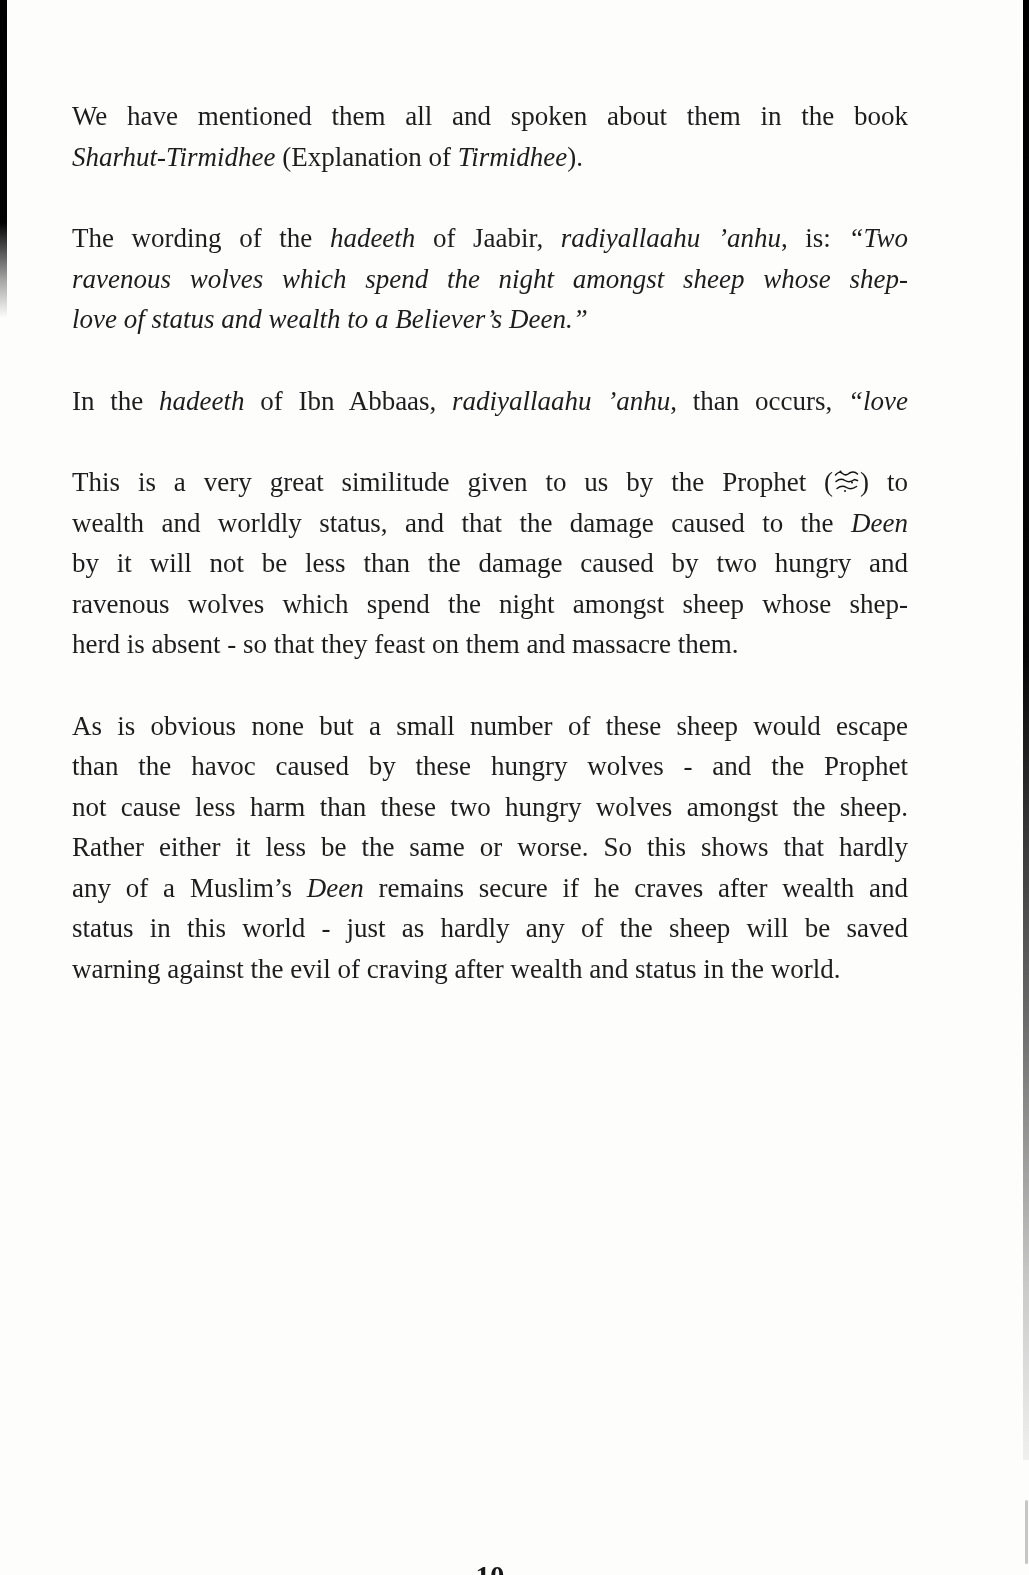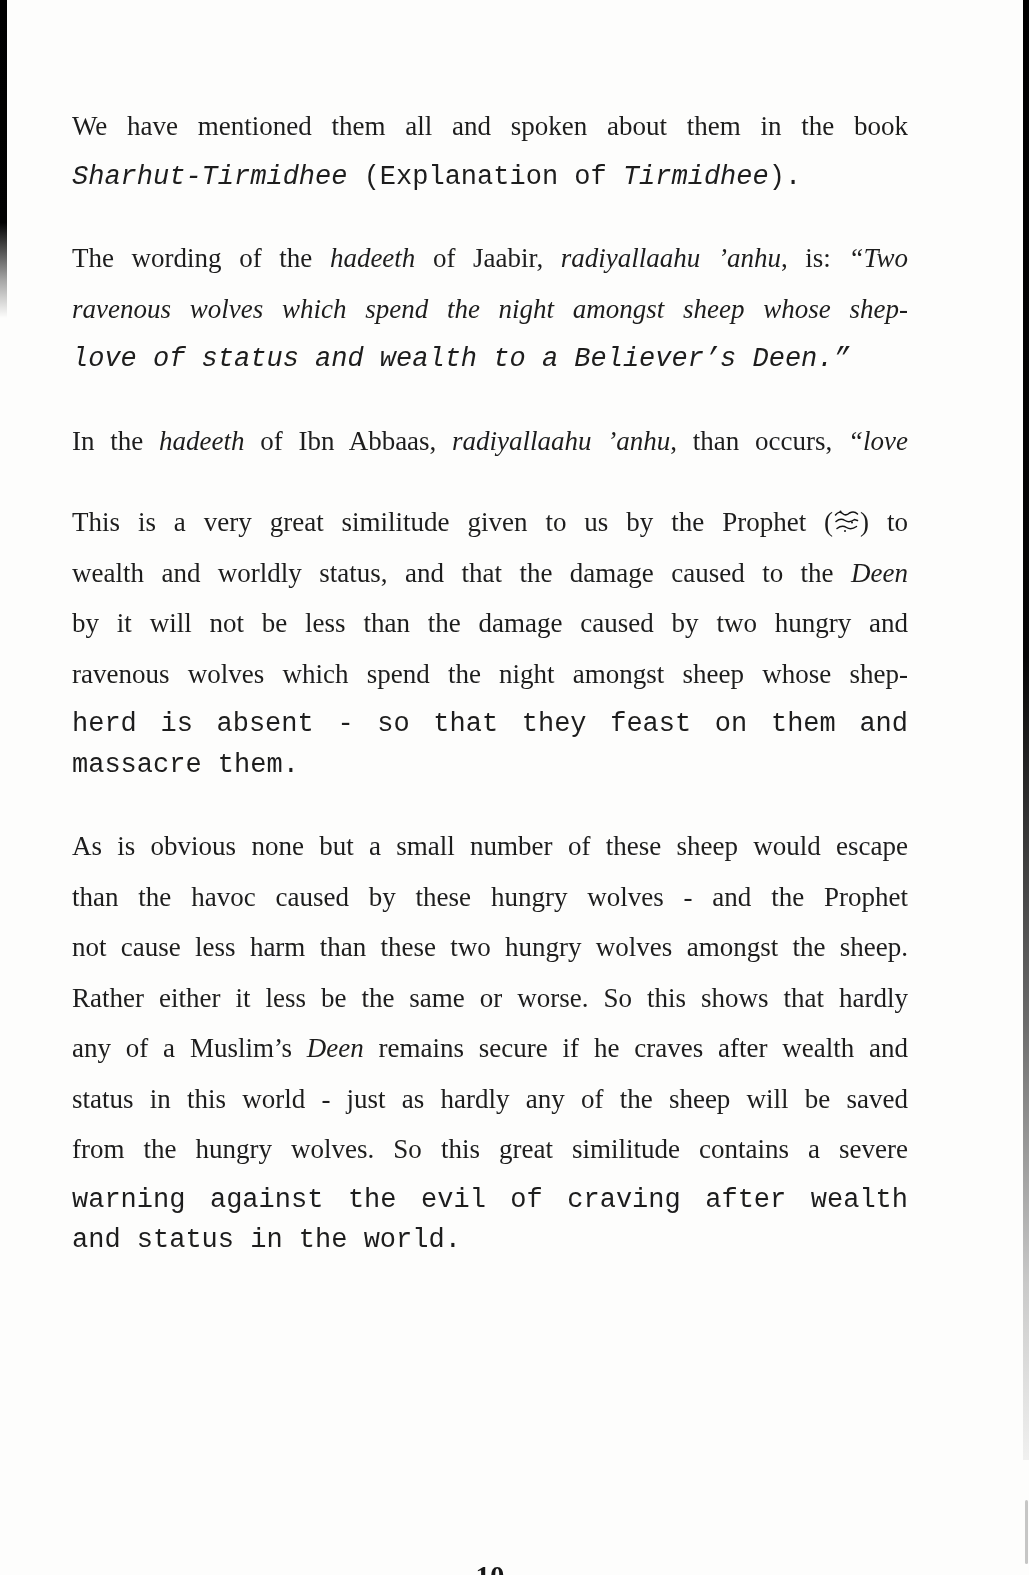--- a/index.html
+++ b/index.html
@@ -18,23 +18,22 @@
     width: 836px;
     color: #1d1d1d;
     font-size: 27px;
     line-height: 40.5px;
   }
   .para { margin: 0 0 41px 0; }
   .line {
     text-align: justify;
     text-align-last: justify;
     white-space: normal;
-    margin-top: 10px;
   }
-  .line.last { text-align-last: left; font-family: Liberation Mono, monospace; }
+  .line.last { text-align-last: left; }
   .line em { font-style: italic; }
   .honorific {
     display: inline-block;
     vertical-align: -2px;
     line-height: 0;
   }
   .honorific svg { display: inline-block; }
   .page-number {
     position: absolute;
     left: 72px;
@@ -101,18 +100,17 @@
       <div class="line"><span>ravenous wolves which spend the night amongst sheep whose shep-</span></div>
       <div class="line last"><span>herd is absent - so that they feast on them and massacre them.</span></div>
     </div>
     <div class="para">
       <div class="line"><span>As is obvious none but a small number of these sheep would escape</span></div>
       <div class="line"><span>than the havoc caused by these hungry wolves - and the Prophet</span></div>
       <div class="line"><span>not cause less harm than these two hungry wolves amongst the sheep.</span></div>
       <div class="line"><span>Rather either it less be the same or worse. So this shows that hardly</span></div>
       <div class="line"><span>any of a Muslim’s </span><em>Deen</em><span> remains secure if he craves after wealth and</span></div>
       <div class="line"><span>status in this world - just as hardly any of the sheep will be saved</span></div>
-      <div class="line"><span>from the hungry wolves. So this great similitude contains a severe</span></div>
       <div class="line last"><span>warning against the evil of craving after wealth and status in the world.</span></div>
     </div>
   </div>
 
 <div class="page-number">10</div>
 
 </body></html>

